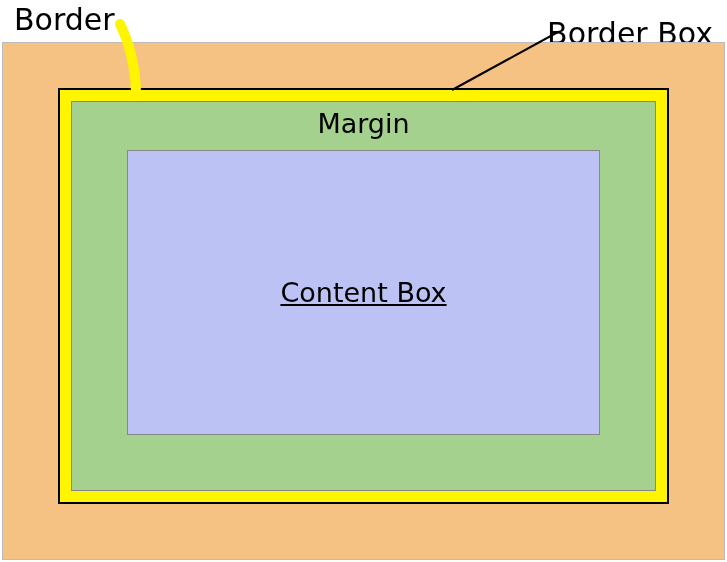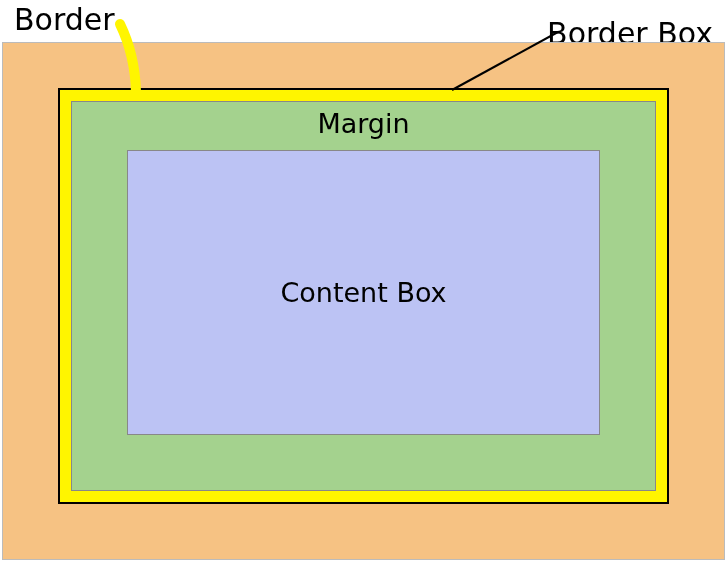--- a/index.html
+++ b/index.html
@@ -66,20 +66,21 @@
       font-size: 27px;
     }
     .content-region {
       width: 100%;
       height: 100%;
       background: #bcc3f4;
       border: 1px solid #888;
       display: flex;
       align-items: center;
       justify-content: center;
+      text-decoration: underline;
     }
     .content-text {
       font-size: 27px;
     }
     svg.overlay {
       position: absolute;
       top: 0;
       left: 0;
       width: 727px;
       height: 562px;

